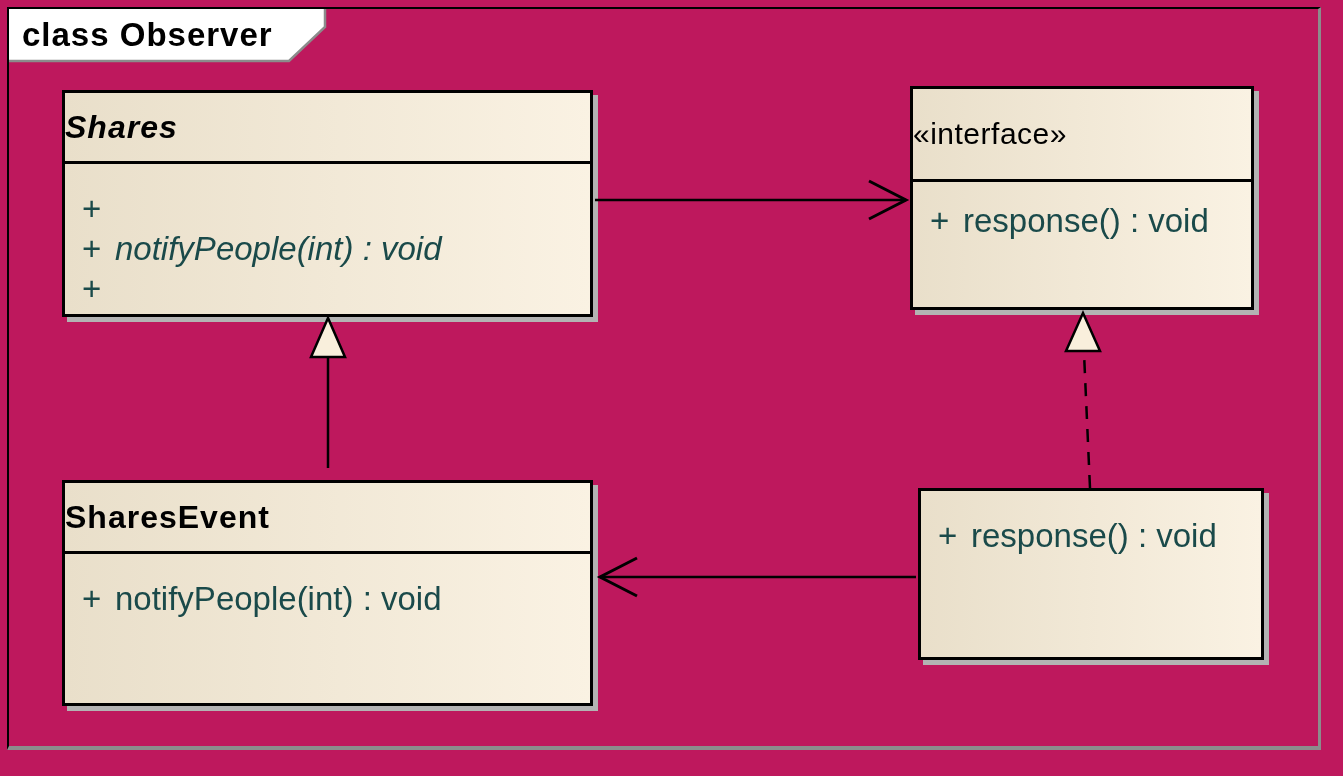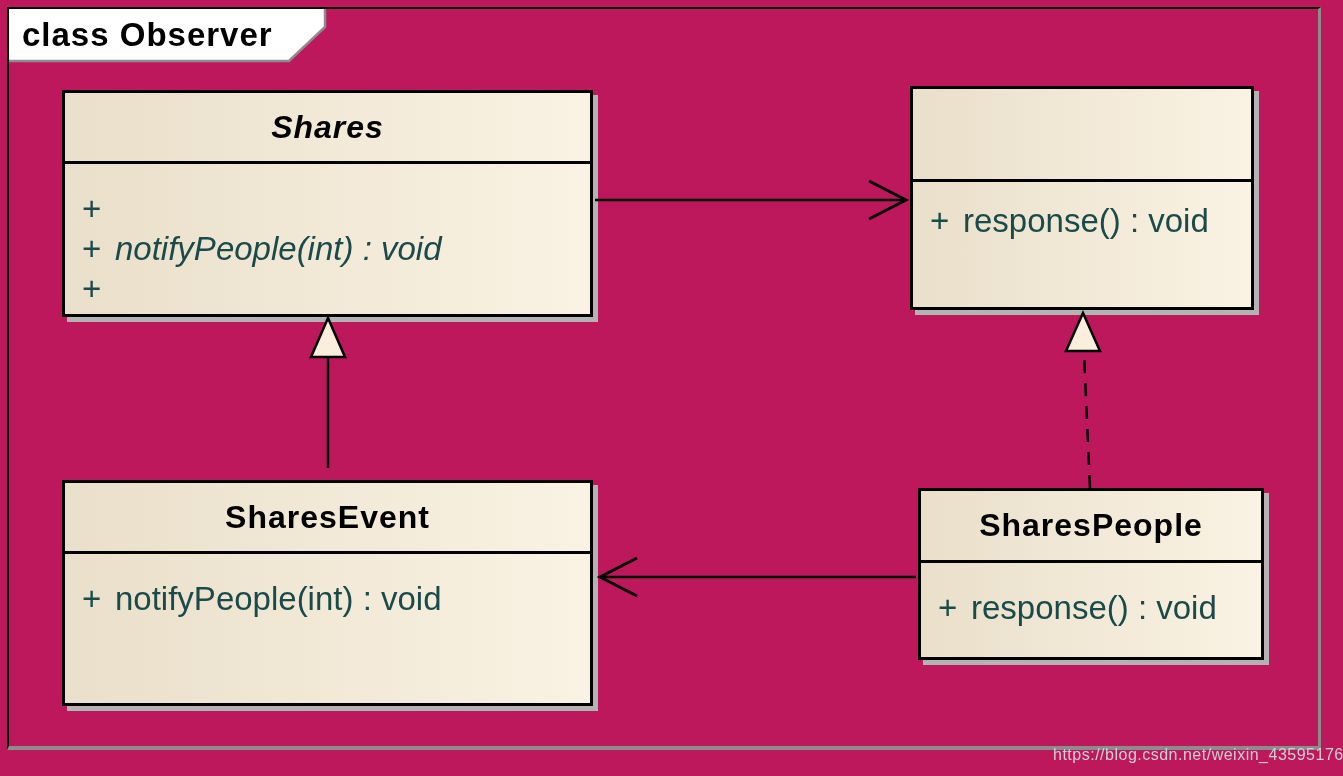--- a/index.html
+++ b/index.html
@@ -48,21 +48,21 @@
   .uml-class {
     position: absolute;
     border: 3px solid #000;
     background: linear-gradient(90deg, #e9dfca 0%, #faf2e3 100%);
     box-shadow: 5px 5px 0 0 #b3b3b3;
     z-index: 4;
   }
   .uml-title {
     display: flex;
     flex-direction: column;
-    align-items: center;
+    align-items: flex-start;
     justify-content: center;
     border-bottom: 3px solid #000;
     color: #000;
     text-align: center;
     line-height: 1.15;
   }
   .class-name {
     font-size: 32px;
     font-weight: bold;
     letter-spacing: 1px;
@@ -136,20 +136,21 @@
         <span class="sig">notifyPeople(int) : void</span>
       </div>
       <div class="method-row">
         <span class="vis">+</span>
       </div>
     </div>
   </div>
 
   <div class="uml-class" style="left:910px; top:86px; width:344px; height:224px;">
     <div class="uml-title" style="height:93px;">
+      <div class="stereotype">«interface»</div>
     </div>
     <div class="uml-body" style="padding-top:20px;">
       <div class="method-row">
         <span class="vis">+</span>
         <span class="sig">response() : void</span>
       </div>
     </div>
   </div>
 
   <div class="uml-class" style="left:62px; top:468px; width:531px; height:226px;margin-top:12px;">
@@ -158,23 +159,20 @@
     </div>
     <div class="uml-body">
       <div class="method-row">
         <span class="vis">+</span>
         <span class="sig">notifyPeople(int) : void</span>
       </div>
     </div>
   </div>
 
   <div class="uml-class" style="left:918px; top:488px; width:346px; height:172px;">
-    <div class="uml-title" style="height:72px;">
-      <div class="class-name">SharesPeople</div>
-    </div>
     <div class="uml-body">
       <div class="method-row">
         <span class="vis">+</span>
         <span class="sig">response() : void</span>
       </div>
     </div>
   </div>
 
   <svg id="connectors" width="1343" height="776">
 
@@ -192,15 +190,14 @@
       <line x1="1090" y1="488" x2="1084" y2="353" stroke="#000" stroke-width="2.5" stroke-dasharray="13 10"></line>
       <polygon points="1083,313 1066,351 1100,351" fill="#f9efdc" stroke="#000" stroke-width="2.5"></polygon>
     </g>
 
     <g>
       <line x1="916" y1="577" x2="600" y2="577" stroke="#000" stroke-width="2.5"></line>
       <path d="M 637,558 L 600,577 L 637,596" fill="none" stroke="#000" stroke-width="3"></path>
     </g>
   </svg>
 
-  <div id="watermark">https://blog.csdn.net/weixin_43595176</div>
 
 </div>
 
 </body></html>

